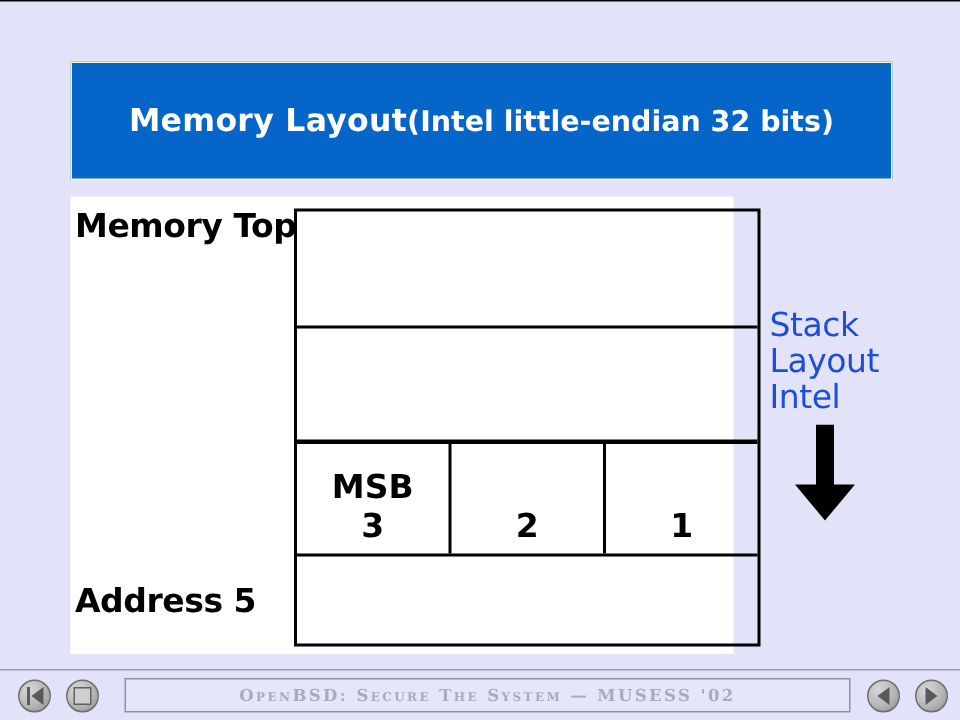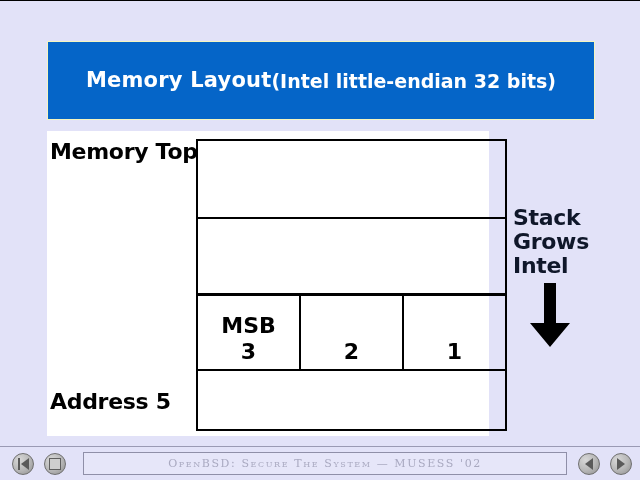--- a/index.html
+++ b/index.html
@@ -161,22 +161,22 @@
     position: absolute;
     left: 466px;
     top: 75px;
     width: 78px;
     display: flex;
     flex-direction: column;
     align-items: flex-start;
   }
   .stack-word {
     font-size: 22px;
-    font-weight: bold;
-    color: #0f172a;
+    font-weight: normal;
+    color: #1d4ed8;
     line-height: 1.08;
     letter-spacing: -0.3px;
     white-space: nowrap;
     text-align: right;
   }
   #down-arrow {
     margin-top: 6px;
     margin-left: 14px;
   }
 
@@ -253,20 +253,21 @@
     align-items: center;
     justify-content: center;
   }
   #status-text {
     font-family: "DejaVu Serif", serif;
     font-size: 11px;
     font-variant: small-caps;
     letter-spacing: 1.6px;
     color: #a9a9c0;
     white-space: nowrap;
+    font-weight: bold;
   }
 </style>
 </head>
 <body>
 
 <div id="slide-viewer">
 
   <div id="title-banner">
     <div id="title-line1">Memory Layout</div>
     <div id="title-line2">(Intel little-endian 32 bits)</div>
@@ -297,21 +298,21 @@
           <div class="byte-tag blank"></div>
           <div class="byte-num">1</div>
         </div>
       </div>
 
       <div class="mem-row" id="mem-row-bottom"></div>
     </div>
 
     <div id="stack-annotation">
       <div class="stack-word">Stack</div>
-      <div class="stack-word">Grows</div>
+      <div class="stack-word">Layout</div>
       <div class="stack-word">Intel</div>
       <div id="down-arrow">
         <svg width="46" height="66" viewBox="0 0 46 66" aria-hidden="true">
           <polygon points="17,0 29,0 29,40 43,40 23,64 3,40 17,40" fill="#000000"></polygon>
         </svg>
       </div>
     </div>
 
   </div>
 </div>

